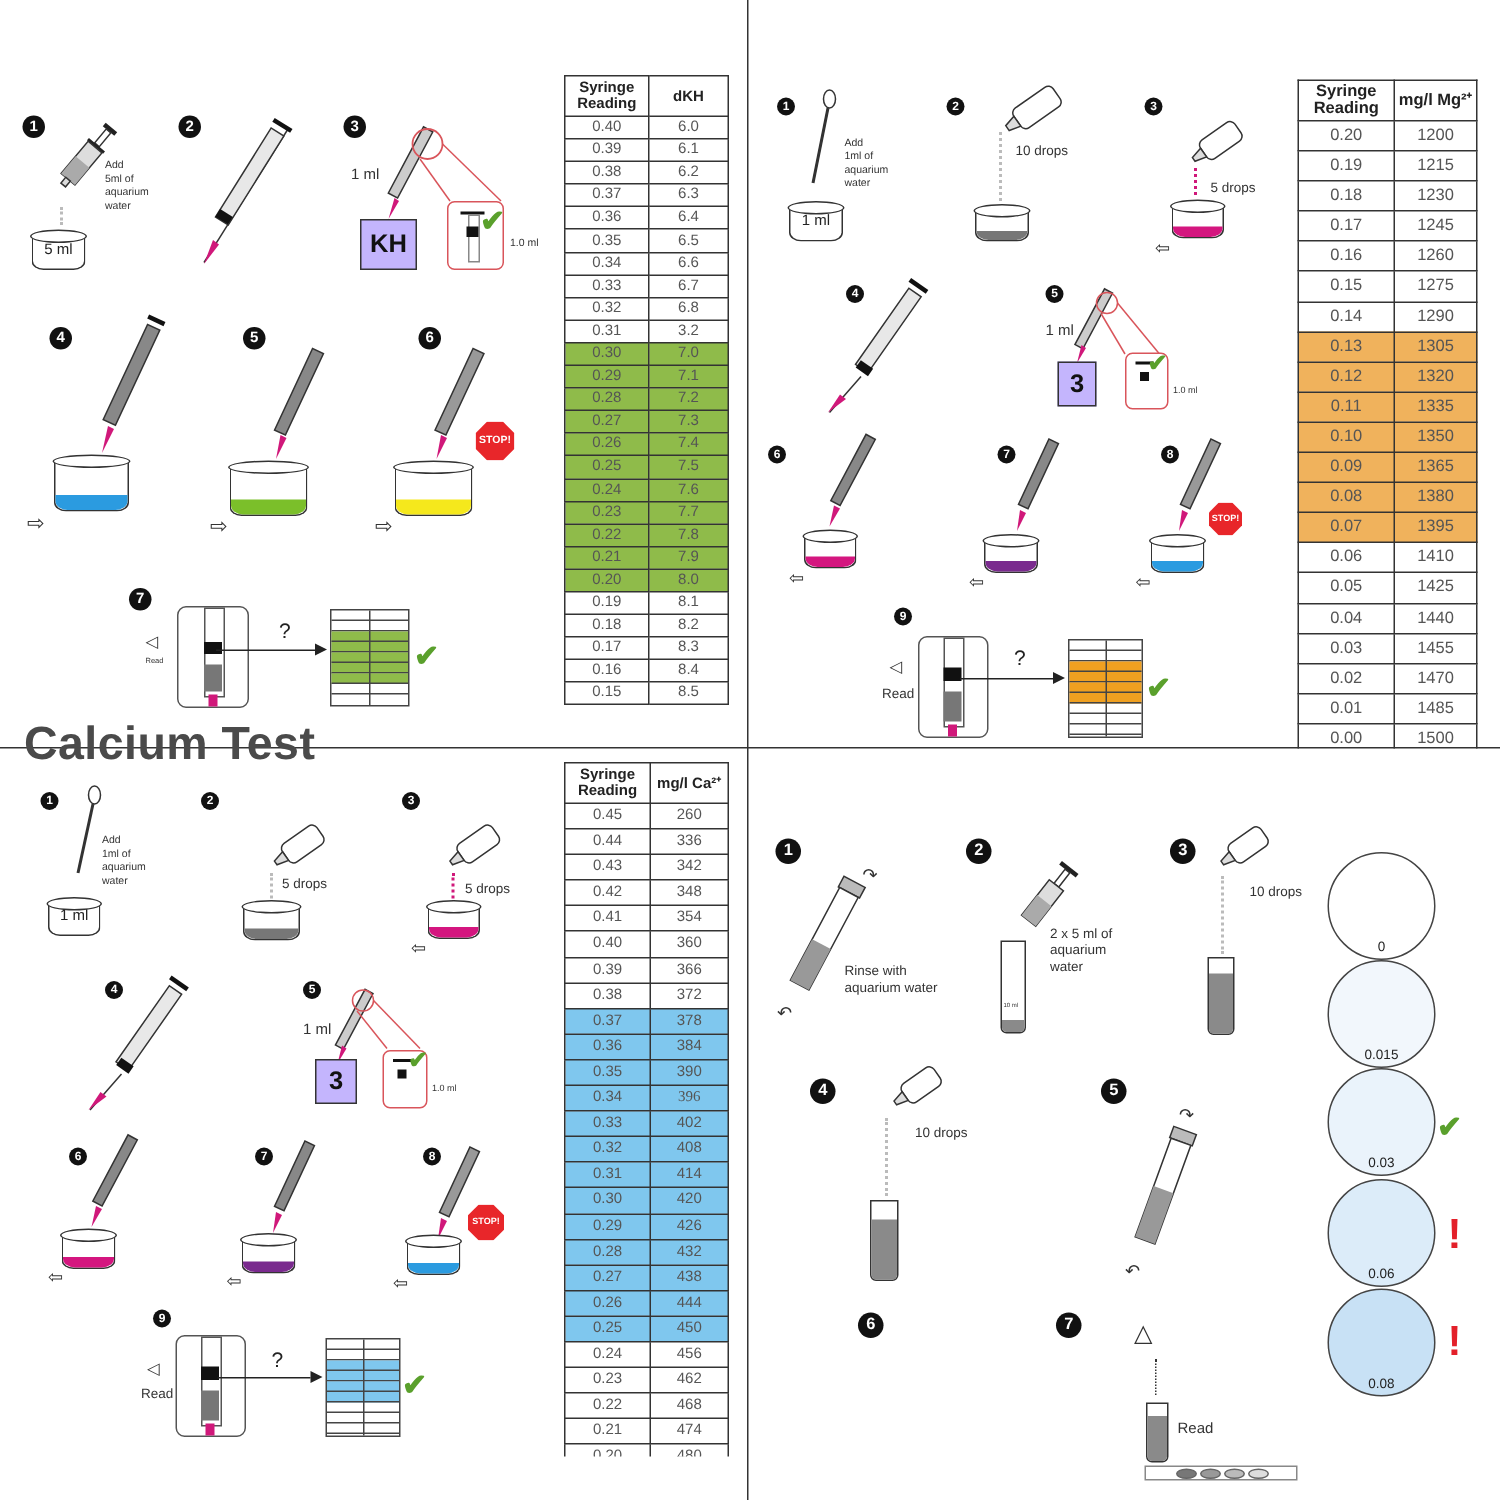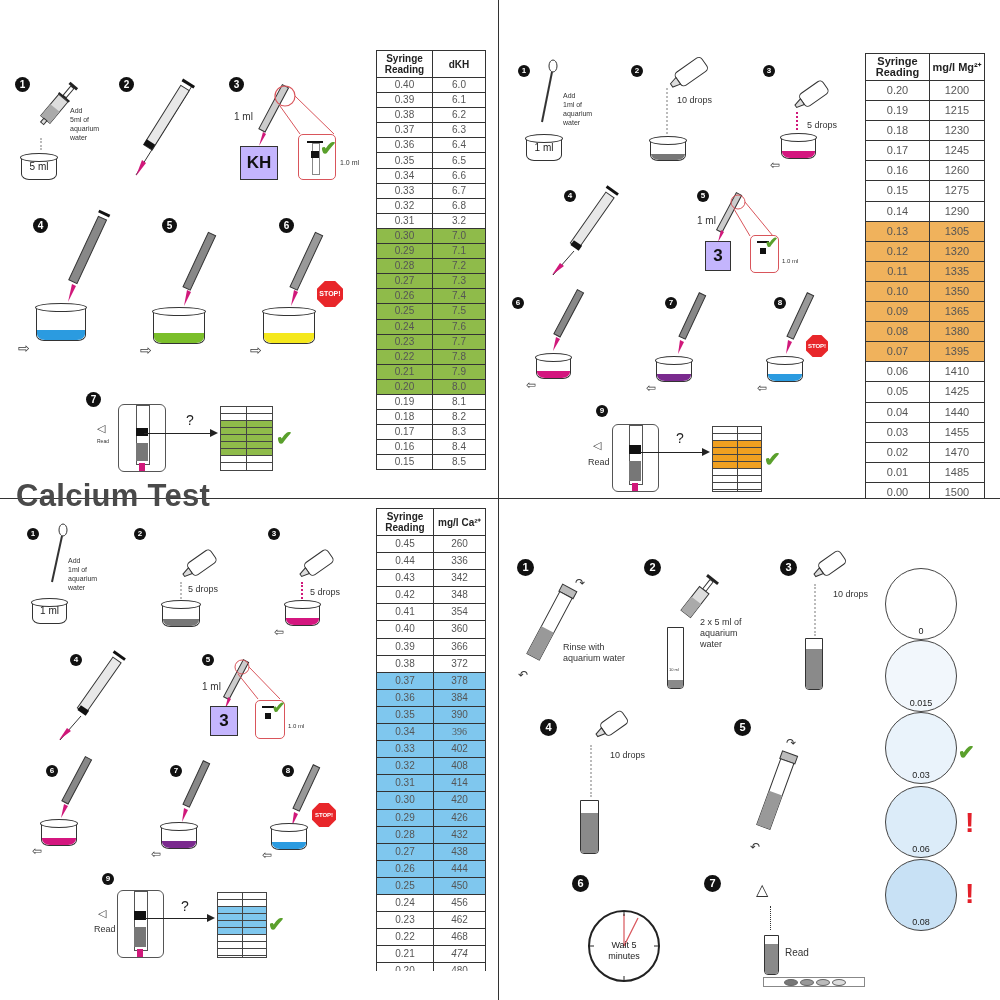--- a/index.html
+++ b/index.html
@@ -752,21 +752,21 @@
         <tr>
           <td style="height: 16.1px; line-height: 16.1px;">0.23</td>
           <td style="height: 16.1px; line-height: 16.1px;">462</td>
         </tr>
         <tr>
           <td style="height: 16.1px; line-height: 16.1px;">0.22</td>
           <td style="height: 16.1px; line-height: 16.1px;">468</td>
         </tr>
         <tr>
           <td style="height: 16.1px; line-height: 16.1px;">0.21</td>
-          <td style="height: 16.1px; line-height: 16.1px; font-style: italic;">474</td>
+          <td style="height: 16.1px; line-height: 16.1px;">474</td>
         </tr>
         <tr>
           <td style="height: 16.1px; line-height: 16.1px;">0.20</td>
           <td style="height: 16.1px; line-height: 16.1px;">480</td>
         </tr>
       </tbody>
   </table>
 </div>
 
 <div class="quad q-br">
@@ -836,34 +836,20 @@
     <g transform="rotate(20 30 50)">
       <rect x="22" y="6" width="16" height="8" fill="#bbb" stroke="#333"></rect>
       <rect x="23" y="14" width="14" height="70" fill="#fff" stroke="#333"></rect>
       <rect x="23" y="48" width="14" height="36" fill="#999"></rect>
     </g>
   </svg>
   <div class="lbl" style="left:286px;top:238px;font-size:12px;">↷</div>
   <div class="lbl" style="left:250px;top:342px;font-size:12px;">↶</div>
 
   <div class="num" style="left:72px;top:375px;width:17px;height:17px;line-height:17px;font-size:11px;">6</div>
-  <div class="clock" style="left:88px;top:410px;">
-    <svg style="left:0;top:0;" width="68" height="68">
-      <line x1="34" y1="34" x2="34" y2="2" stroke="#d9555b" stroke-width="1.2"></line>
-      <line x1="34" y1="34" x2="48" y2="6" stroke="#d9555b" stroke-width="1.2"></line>
-      <line x1="34" y1="0" x2="34" y2="4" stroke="#222"></line>
-      <line x1="34" y1="64" x2="34" y2="68" stroke="#222"></line>
-      <line x1="0" y1="34" x2="4" y2="34" stroke="#222"></line>
-      <line x1="64" y1="34" x2="68" y2="34" stroke="#222"></line>
-    </svg>
-    <div class="ctext">
-      <div>Wait 5</div>
-      <div>minutes</div>
-    </div>
-  </div>
 
   <div class="num" style="left:204px;top:375px;width:17px;height:17px;line-height:17px;font-size:11px;">7</div>
   <div class="lbl" style="left:256px;top:384px;font-size:16px;">△</div>
   <div class="lbl" style="left:270px;top:406px;height:24px;border-left:1px dotted #333;"></div>
   <div class="tube" style="left:264px;top:435px;width:13px;height:38px;">
     <div class="tliq" style="height:30px;"></div>
   </div>
   <div class="lbl lbl-md" style="left:285px;top:447px;">Read</div>
   <div class="swatch-bar" style="left:263px;top:477px;width:100px;">
     <div class="dot" style="left:20px;background:#777;"></div>

